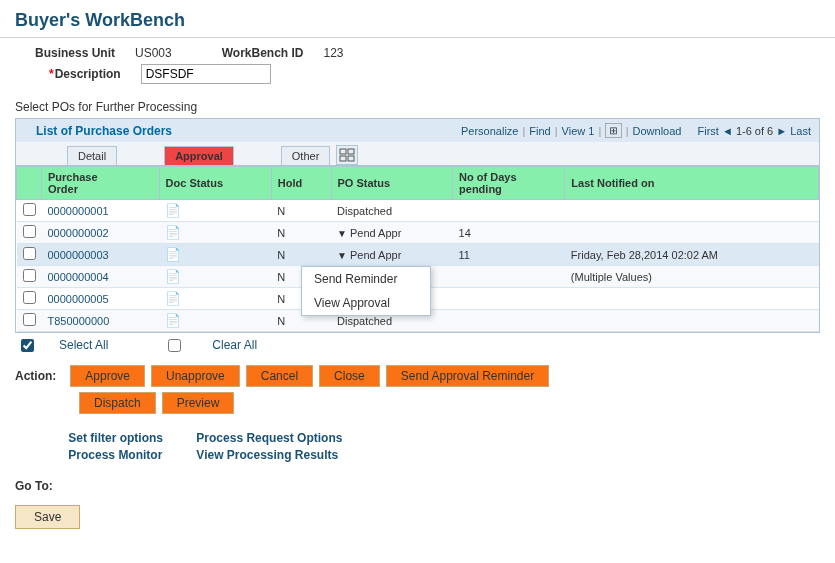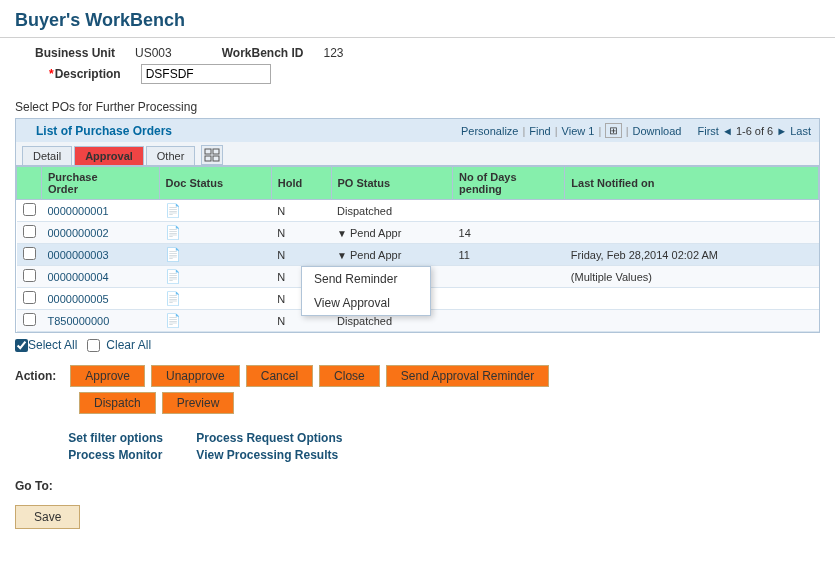--- a/index.html
+++ b/index.html
@@ -18,40 +18,40 @@
 
     .list-container { margin: 0 15px; border: 1px solid #b0c4d8; }
 
     .list-header { background: #dce9f5; padding: 4px 8px; display: flex; justify-content: space-between; align-items: center; }
     .list-header-title { font-size: 12px; font-weight: bold; color: #0369a1; padding-left: 12px; }
     .list-header-controls { font-size: 11px; display: flex; align-items: center; gap: 4px; }
     .list-header-controls a { color: #1a5276; text-decoration: none; }
     .separator { color: #999; }
 
     .tabs-row { display: flex; align-items: center; background: #f0f4f8; border-bottom: 1px solid #b0c4d8; padding: 3px 6px 0; gap: 2px; }
-    .tab { padding: 3px 10px; border: 1px solid #b0c4d8; border-bottom: none; font-size: 11px; cursor: pointer; background: #e8eef4; color: #333; }
+    .tab { padding: 3px 10px; border: 1px solid #b0c4d8; border-bottom: none; font-size: 11px; cursor: pointer; background: #e8eef4; color: #333; margin-left: 45px; }
     .tab.active { background: #ef4444; font-weight: bold; }
     .tab-icon { width: 22px; height: 20px; border: 1px solid #b0c4d8; display: flex; align-items: center; justify-content: center; cursor: pointer; background: #e8eef4; margin-left: 4px; }
 
     table { width: 100%; border-collapse: collapse; }
     thead tr { background: #86efac; }
     th { font-size: 11px; font-weight: bold; color: #333; padding: 4px 6px; border: 1px solid #b0c4d8; text-align: left; white-space: nowrap; }
     td { font-size: 11px; padding: 3px 6px; border-bottom: 1px solid #d8e4ef; vertical-align: middle; }
     tr.highlighted { background: #dce9f5; }
     tr:not(.highlighted):nth-child(even) { background: #f7f9fc; }
 
     .doc-icon { font-size: 13px; color: #555; }
     .po-link { color: #1a5276; text-decoration: none; }
 
     .dropdown-arrow { font-size: 10px; color: #333; margin-right: 3px; }
 
     .checkbox-cell { width: 20px; text-align: center; }
     input[type="checkbox"] { width: 13px; height: 13px; cursor: pointer; }
 
-    .select-all-row { display: flex; align-items: center; gap: 0; padding: 5px 15px; }
+    .select-all-row { display: flex; align-items: center; gap: 25px; padding: 5px 21px; }
     .select-all-label { color: #1a5276; font-size: 12px; }
     .select-all-cb { width: 13px; height: 13px; accent-color: #1a5276; }
     .clear-label { color: #1a5276; font-size: 12px; margin-left: 6px; }
 
     .action-section { padding: 8px 15px; }
     .action-label { font-size: 12px; font-weight: bold; display: inline-block; margin-right: 8px; }
     .action-row { display: flex; align-items: center; margin-bottom: 5px; gap: 6px; flex-wrap: wrap; }
     .action-btn { background: #f97316; border: 1px solid #c8a86e; padding: 3px 14px; font-size: 12px; cursor: pointer; color: #333; }
 
     .goto-section { padding: 4px 15px 8px; }

